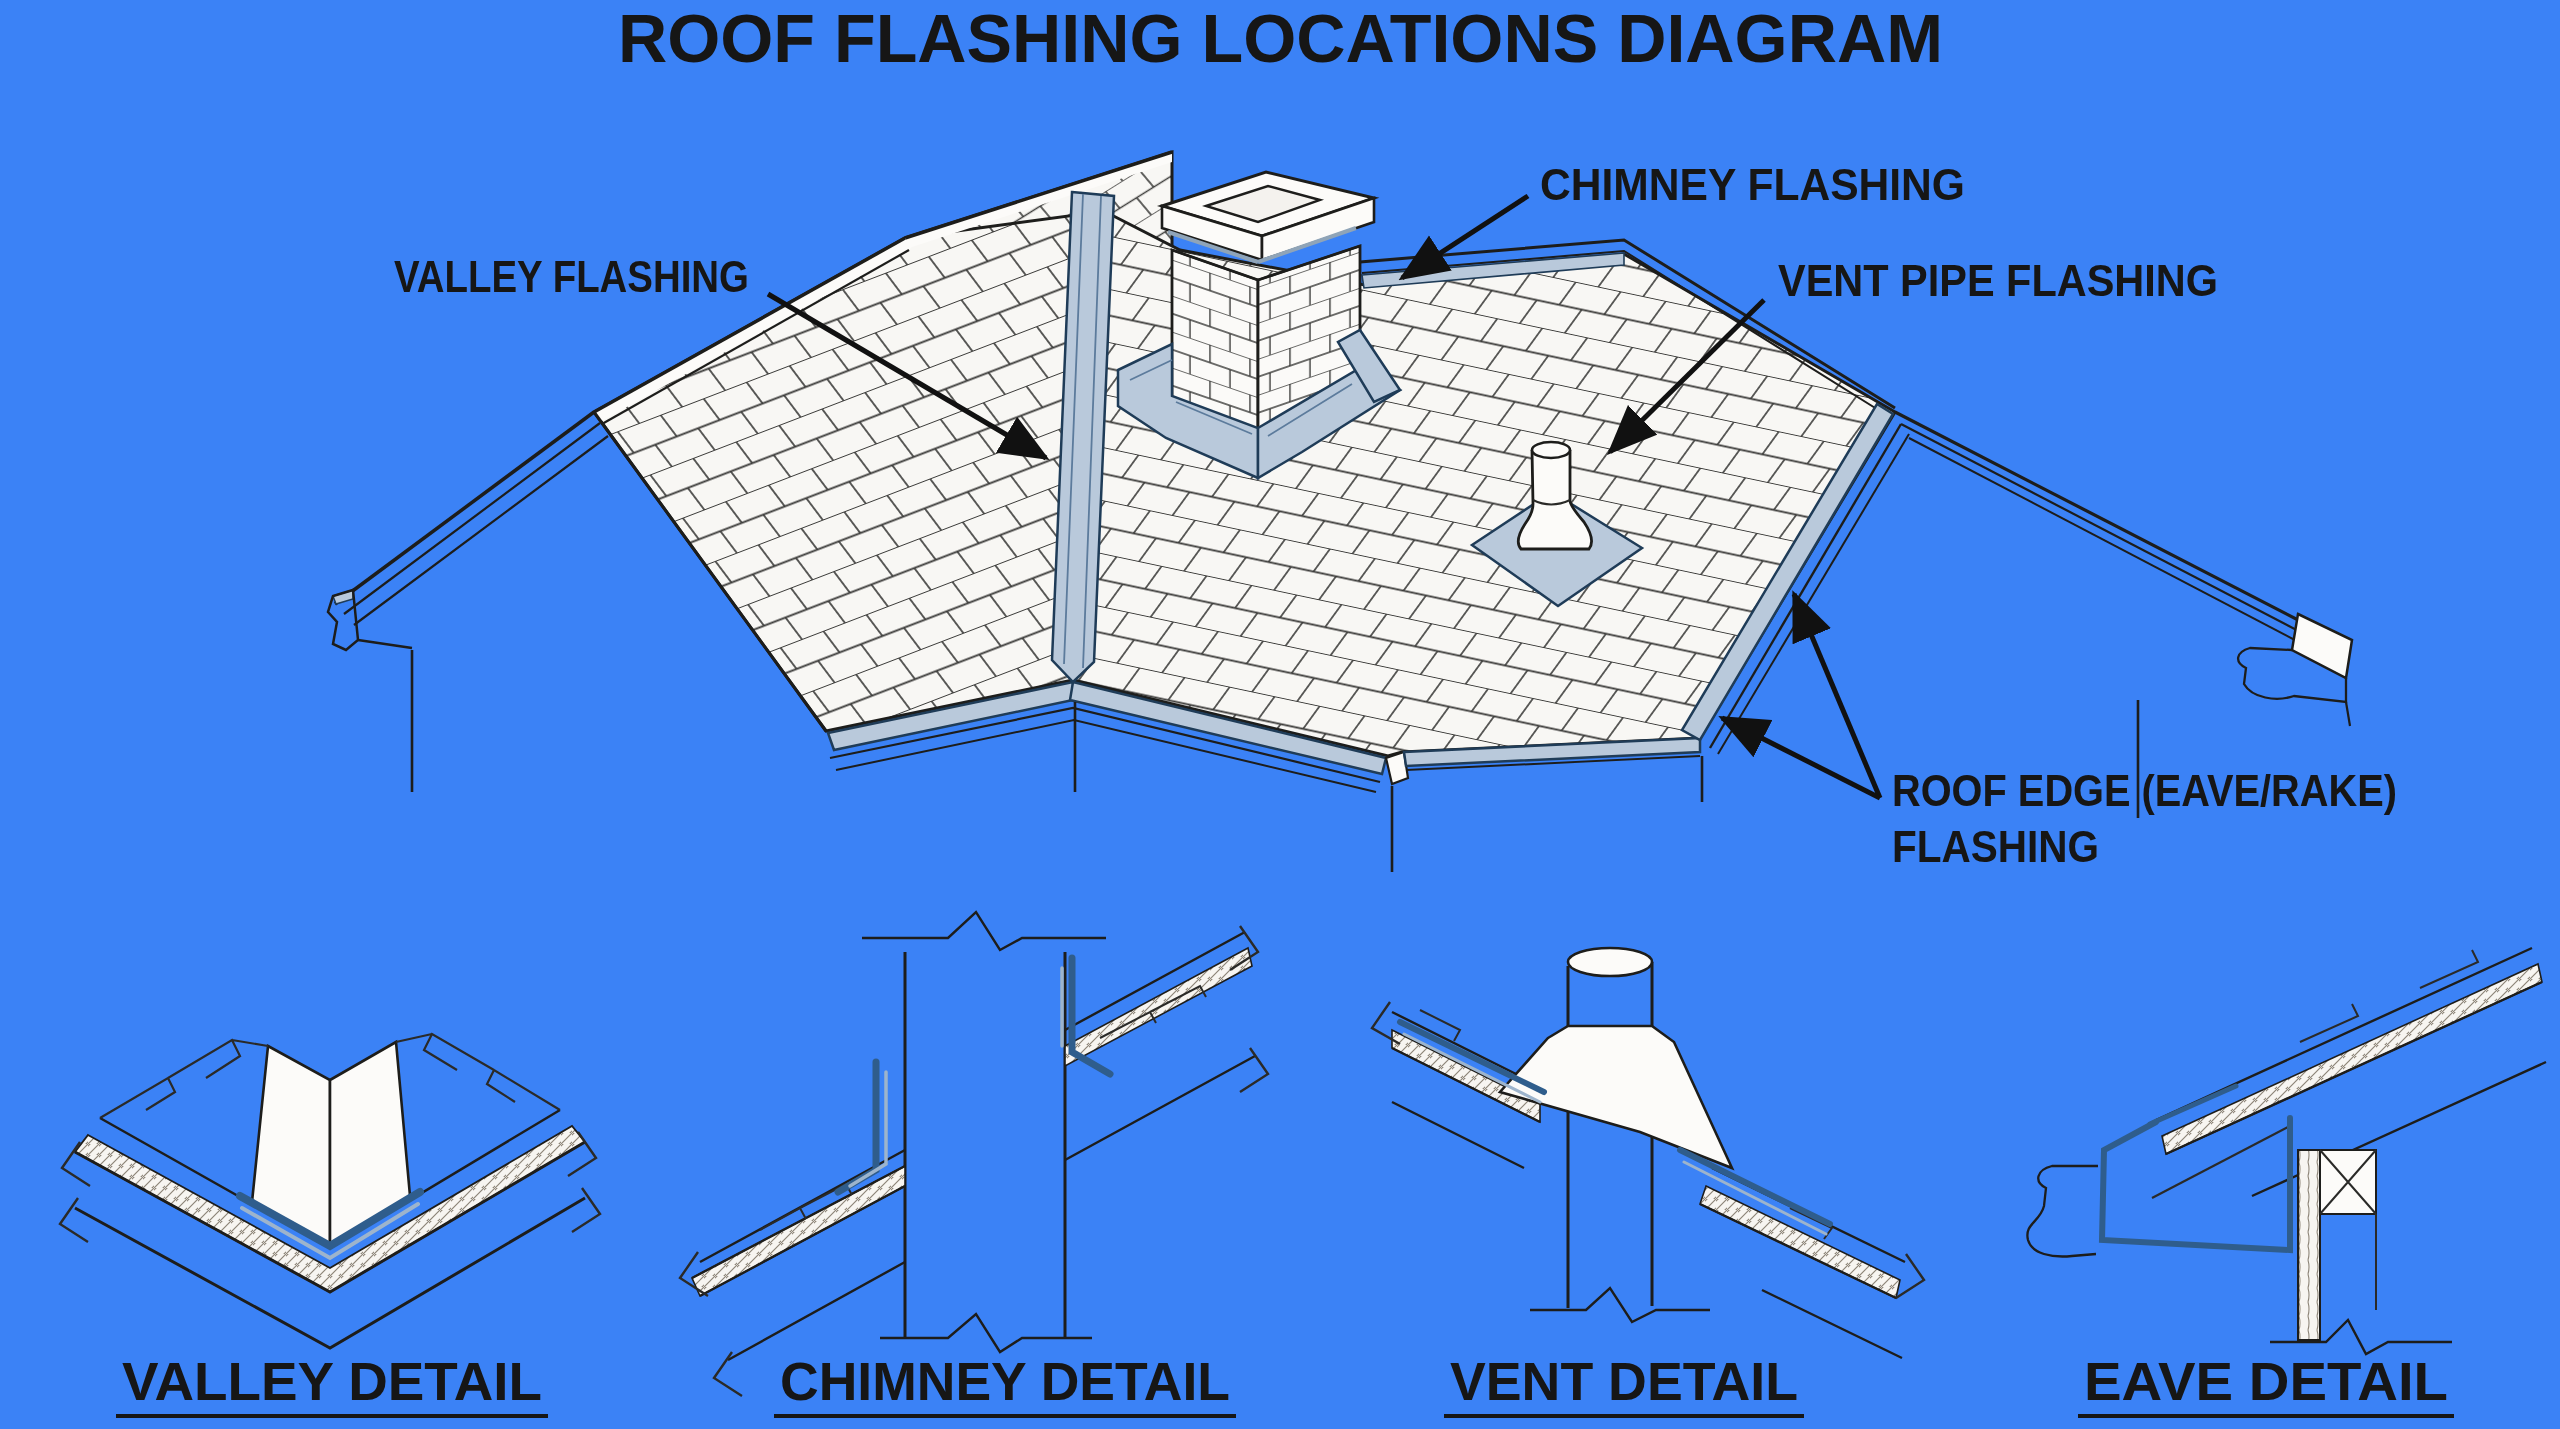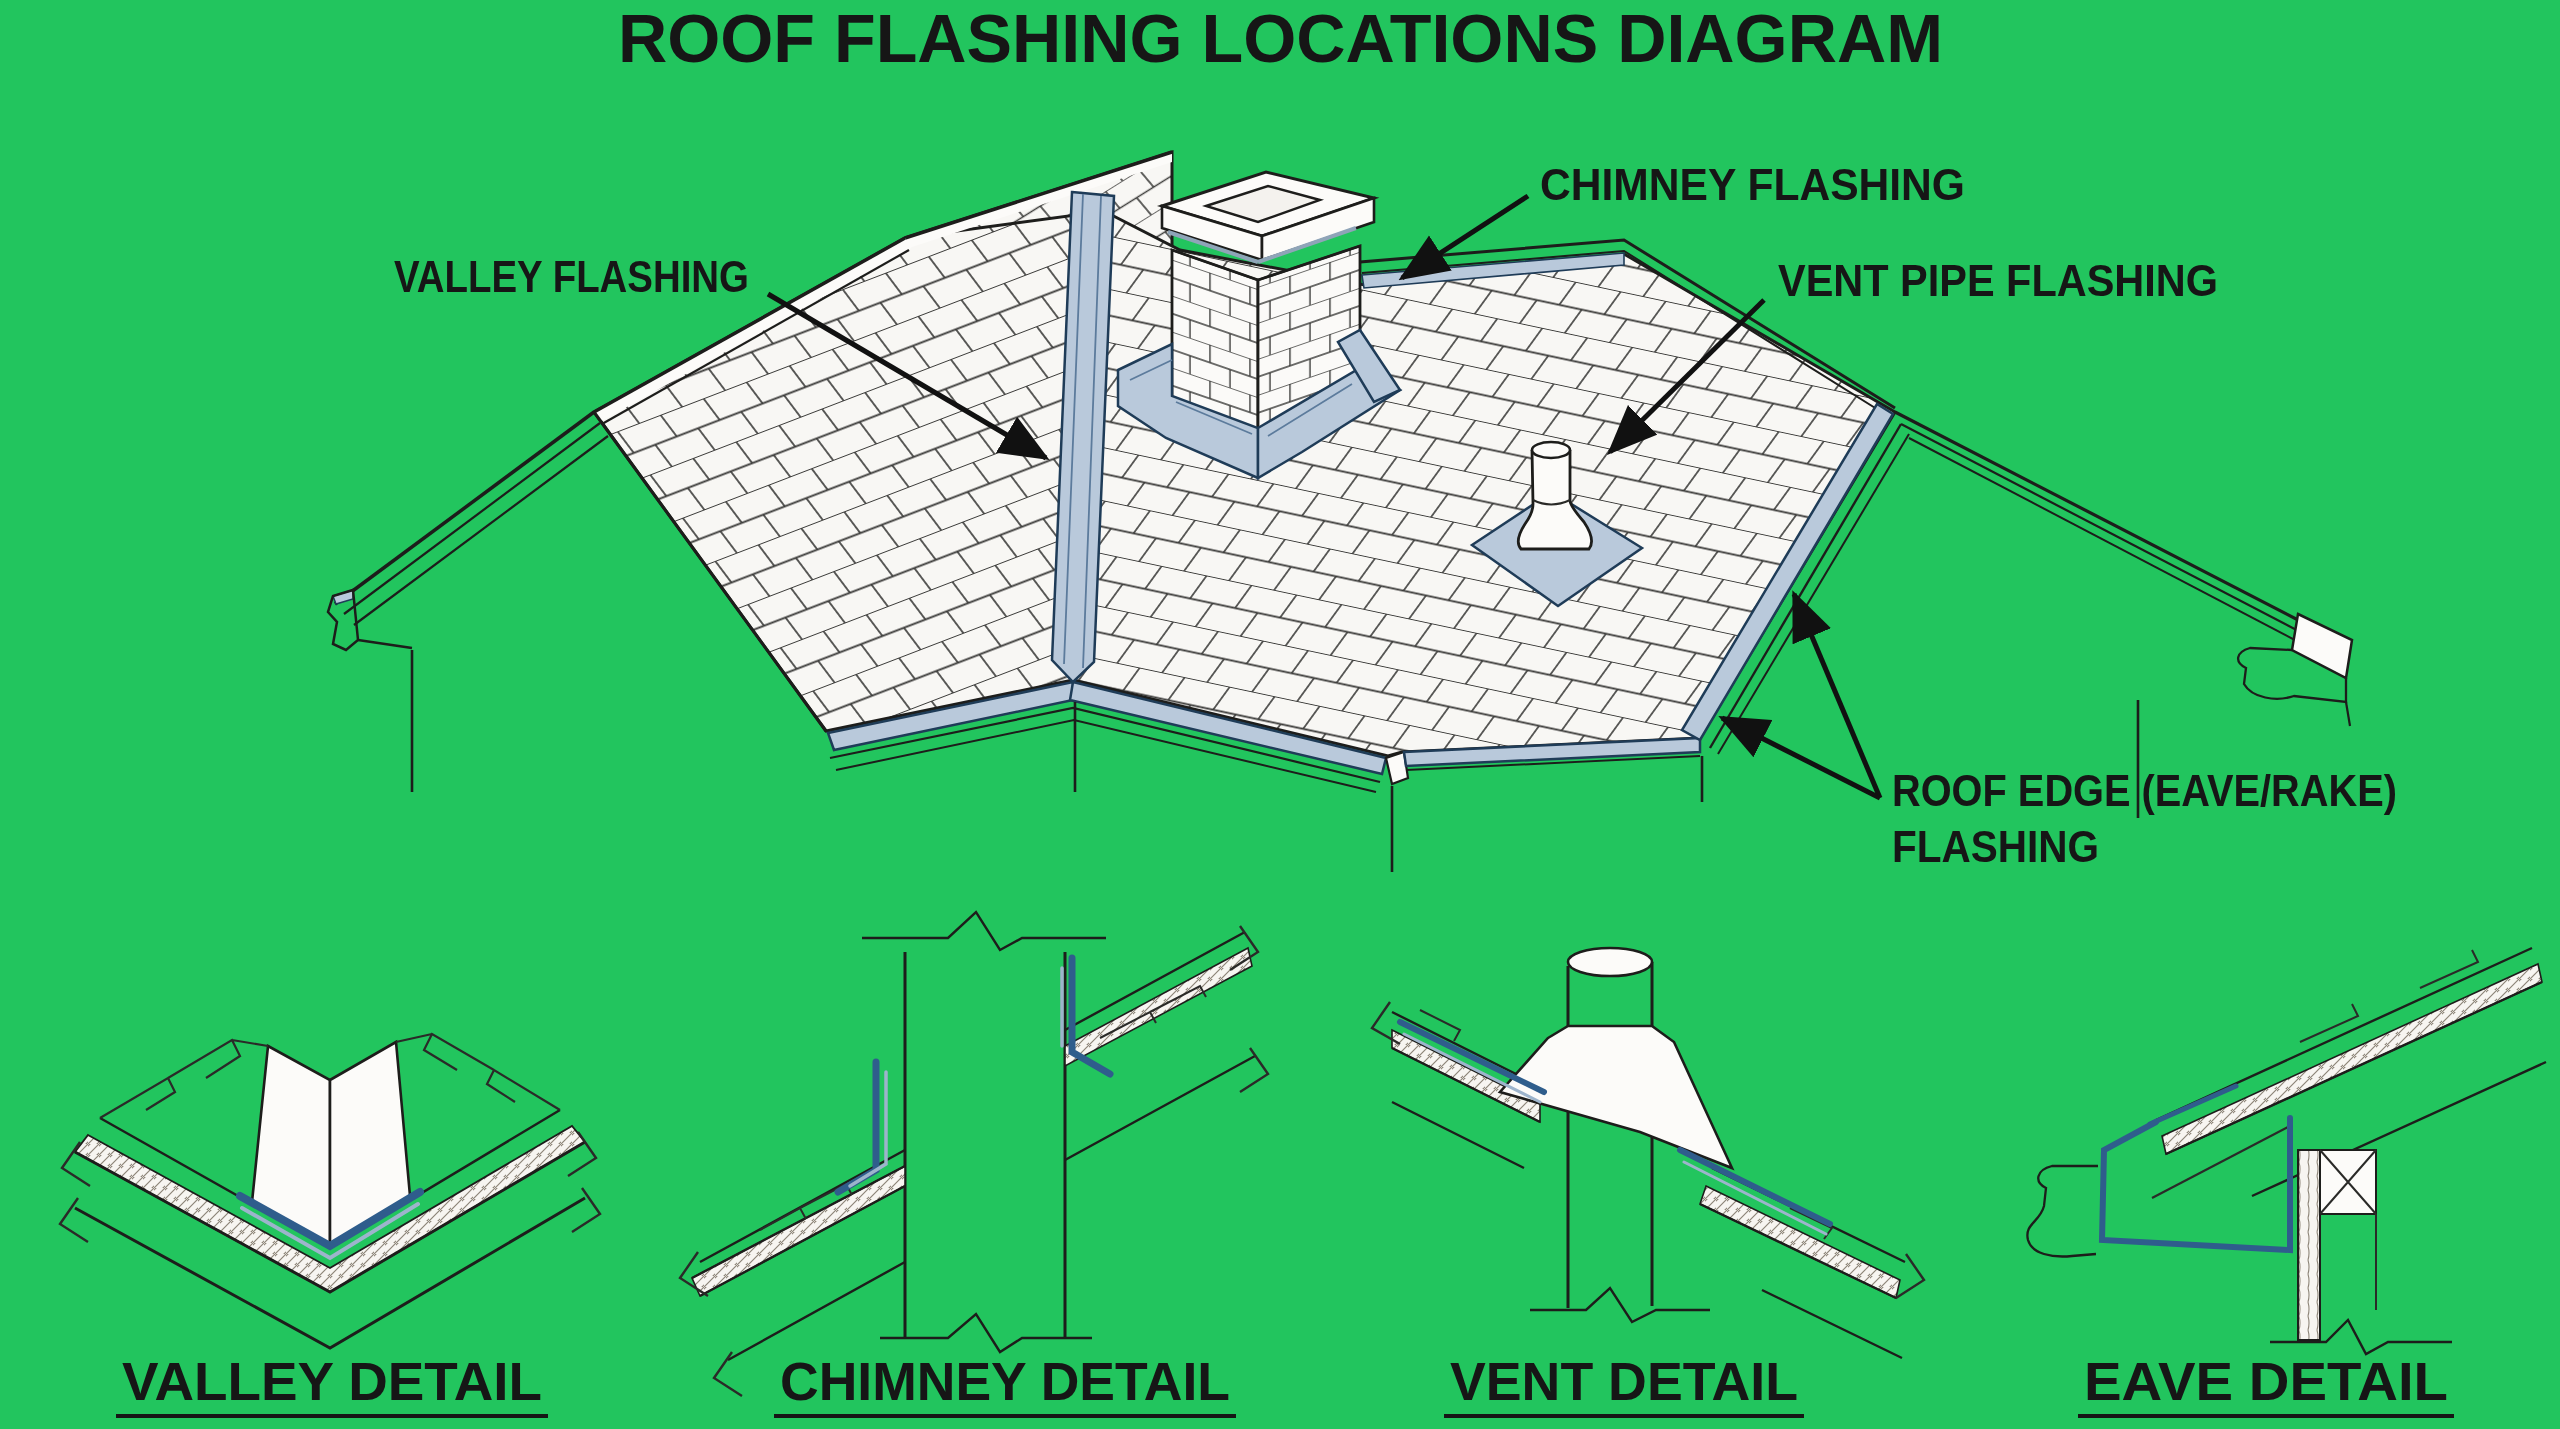--- a/index.html
+++ b/index.html
@@ -1,16 +1,16 @@
 <!DOCTYPE html>
 <html><head>
 <meta charset="utf-8">
 <style>
   html,body{margin:0;padding:0;background:#e8e8e8;}
-  #page{position:relative;width:2560px;height:1429px;background:#22c55e;overflow:hidden;
+  #page{position:relative;width:2560px;height:1429px;background:#3b82f6;overflow:hidden;
         font-family:"Liberation Sans",sans-serif;}
   svg{position:absolute;left:0;top:0;}
   text{fill:#161616;font-family:"Liberation Sans",sans-serif;font-weight:bold;}
   .lbl{font-size:44px;}
   .dlbl{font-size:54px;}
   .ttl{font-size:68px;}
   .ln{stroke:#1d1d1b;fill:none;}
   .thin{stroke:#2a2a28;fill:none;}
   .flash{fill:#b9c9db;stroke:#1f3c58;stroke-width:2.5;}
   .flashln{stroke:#2f5d8c;fill:none;stroke-linecap:round;}

